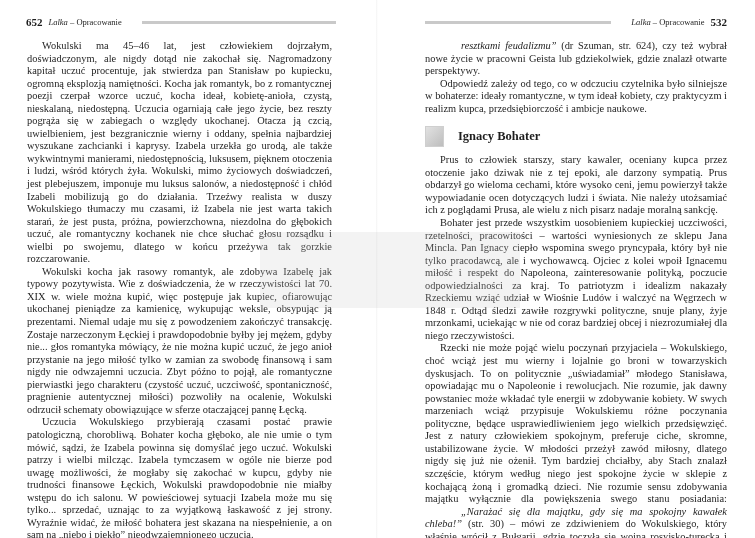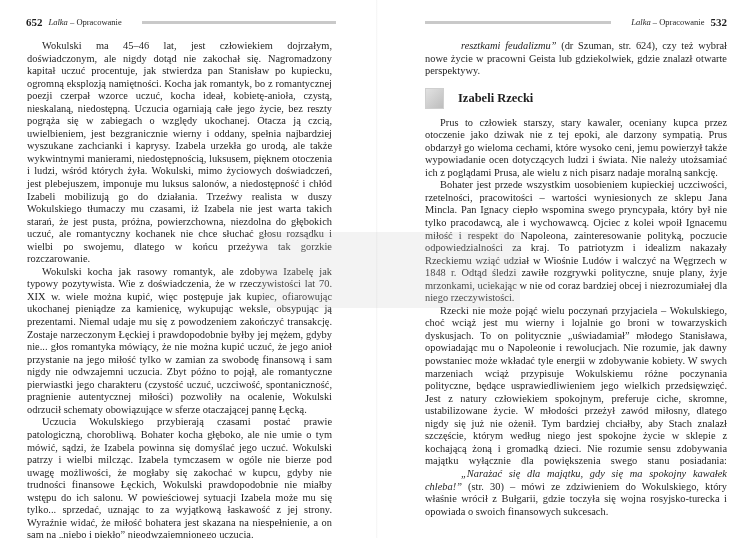--- a/index.html
+++ b/index.html
@@ -85,24 +85,25 @@
 
   <div class="page right">
     <div class="runhead">
       <span class="rbar"></span>
       <span class="rtitle"><i>Lalka</i><span> – Opracowanie</span></span>
       <span class="pnum">532</span>
     </div>
     <div class="body">
       <div id="right-before">
           <p class="noindent"><i>resztkami feudalizmu”</i><span> (dr Szuman, str. 624), czy też wybrał nowe życie w pracowni Geista lub gdziekolwiek, gdzie znalazł otwarte perspektywy.</span></p>
+          <p><span>Odpowiedź zależy od tego, co w odczuciu czytelnika było silniejsze w bohaterze: ideały romantyczne, w tym ideał kobiety, czy praktycyzm i realizm kupca, przedsiębiorczość i ambicje naukowe.</span></p>
         </div>
       <div class="section">
         <span class="sec-icon"></span>
-        <span class="sec-title">Izabeli Rzecki</span>
+        <span class="sec-title">Ignacy Bohater</span>
       </div>
       <div id="right-after">
           <p><span>Prus to </span><b>człowiek starszy, stary kawaler, oceniany kupca przez otoczenie jako dziwak nie z tej epoki</b><span>, ale darzony sympatią. Prus obdarzył go wieloma cechami, które wysoko ceni, jemu powierzył także wypowiadanie ocen dotyczących ludzi i świata. Nie należy utożsamiać ich z poglądami Prusa, ale wielu z nich pisarz nadaje moralną sankcję.</span></p>
           <p><span>Bohater jest przede wszystkim </span><b>uosobieniem kupieckiej uczciwości, rzetelności, pracowitości</b><span> – wartości wyniesionych ze sklepu Jana Mincla. Pan Ignacy ciepło wspomina swego pryncypała, który był nie tylko pracodawcą, ale i wychowawcą. Ojciec z kolei wpoił Ignacemu </span><b>miłość i respekt do Napoleona, zainteresowanie polityką, poczucie odpowiedzialności za kraj</b><span>. To </span><b>patriotyzm i idealizm</b><span> nakazały Rzeckiemu wziąć udział w Wiośnie Ludów i walczyć na Węgrzech w 1848 r. Odtąd śledzi zawiłe rozgrywki polityczne, snuje plany, żyje mrzonkami, uciekając w nie od coraz bardziej obcej i niezrozumiałej dla niego rzeczywistości.</span></p>
           <p><span>Rzecki nie może pojąć wielu poczynań przyjaciela – Wokulskiego, choć wciąż jest mu </span><b>wierny i lojalnie go broni</b><span> w towarzyskich dyskusjach. To on politycznie „uświadamiał” młodego Stanisława, opowiadając mu o Napoleonie i rewolucjach. Nie rozumie, jak dawny powstaniec może wkładać tyle energii w zdobywanie kobiety. W swych marzeniach wciąż przypisuje Wokulskiemu różne poczynania polityczne, będące usprawiedliwieniem jego wielkich przedsięwzięć. Jest z natury człowiekiem spokojnym, preferuje ciche, skromne, ustabilizowane życie. W młodości przeżył zawód miłosny, dlatego nigdy się już nie ożenił. Tym bardziej chciałby, aby Stach znalazł szczęście, którym według niego jest spokojne życie w sklepie z kochającą żoną i gromadką dzieci. Nie rozumie sensu zdobywania majątku wyłącznie dla powiększenia swego stanu posiadania: </span><i>„Narażać się dla majątku, gdy się ma spokojny kawałek chleba!”</i><span> (str. 30) – mówi ze zdziwieniem do Wokulskiego, który właśnie wrócił z Bułgarii, gdzie toczyła się wojna rosyjsko-turecka i opowiada o swoich finansowych sukcesach.</span></p>
         </div>
     </div>
   </div>
 
   <div class="watermark"></div>

